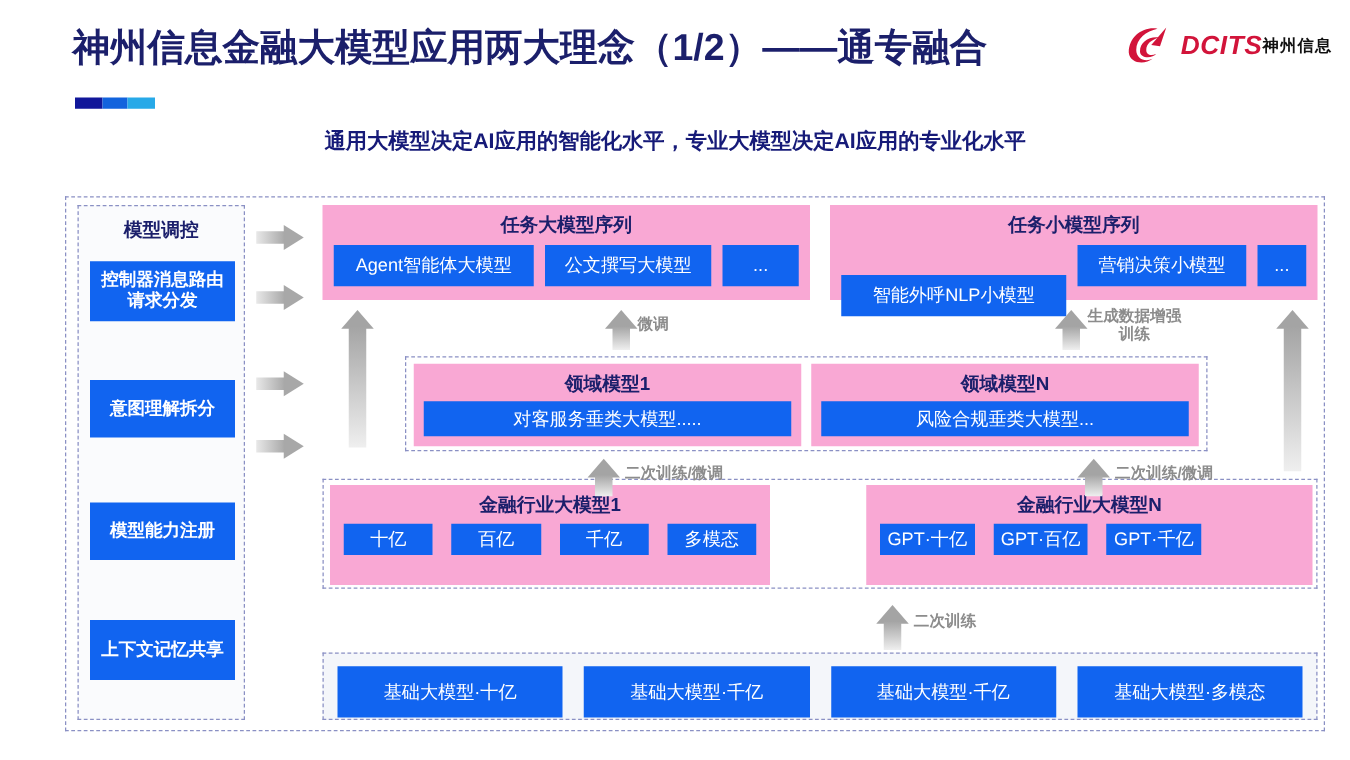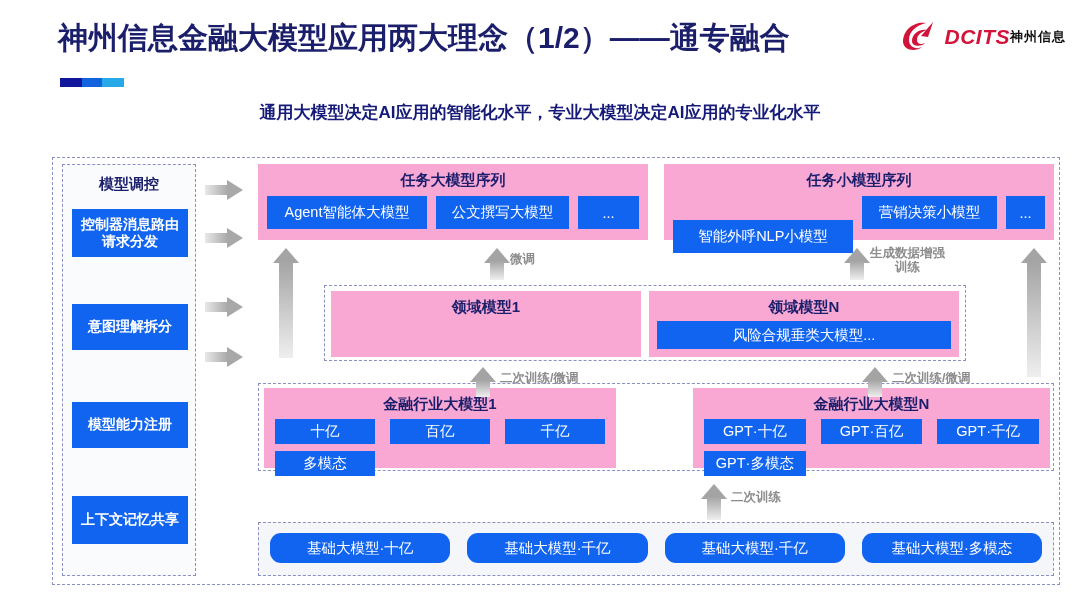--- a/index.html
+++ b/index.html
@@ -113,32 +113,32 @@
   .r2a .chip, .r2b .chip { flex:1; height:28px; }
 
   
   .ind-group {
     position:absolute; left:0px; top:219px; width:796px; height:88px;
     border:1px dashed #8a90c4;
   }
   .r3a { left:5px;   top:4px; width:352px; height:80px; }
   .r3b { left:434px; top:4px; width:357px; height:80px; }
   .grid2 {
-    display:grid; grid-template-columns:1fr 1fr 1fr; gap:7px 15px;
+    display:grid; grid-template-columns:1fr 1fr 1fr 1fr; gap:7px 15px;
     padding:5px 11px 7px 11px;
   }
   .grid2 .chip { height:25px; font-size:14.5px; }
 
   
   .base-group {
     position:absolute; left:0px; top:358px; width:796px; height:54px;
     border:1px dashed #8a90c4; background:#f4f6fa;
   }
   .base-row { display:flex; gap:17px; padding:10px 11px; }
-  .base-row .chip { flex:1; height:30px; font-size:14.5px;border-radius:11px; }
+  .base-row .chip { flex:1; height:41px; font-size:14.5px; }
 
   
   .ua { position:absolute; width:26px; }
   .ua .shaft {
     position:absolute; left:6px; bottom:0; width:14px; top:13px;
     background:linear-gradient(to top,#efefef,#a4a4a4);
   }
   .ua .head {
     position:absolute; left:0; top:0; width:0; height:0;
     border-left:13px solid transparent; border-right:13px solid transparent;
@@ -235,20 +235,23 @@
       <div class="chips">
         <div class="chip c0">智能外呼NLP小模型</div>
         <div class="chip c1">营销决策小模型</div>
         <div class="chip c2">...</div>
       </div>
     </div>
 
     <div class="domain-group">
       <div class="panel r2a">
         <div class="panel-title">领域模型1</div>
+        <div class="chips">
+          <div class="chip">对客服务垂类大模型.....</div>
+        </div>
       </div>
       <div class="panel r2b">
         <div class="panel-title">领域模型N</div>
         <div class="chips">
           <div class="chip">风险合规垂类大模型...</div>
         </div>
       </div>
     </div>
 
     <div class="ind-group">
@@ -260,21 +263,20 @@
           <div class="chip">千亿</div>
           <div class="chip">多模态</div>
         </div>
       </div>
       <div class="panel r3b">
         <div class="panel-title">金融行业大模型N</div>
         <div class="grid2">
           <div class="chip">GPT·十亿</div>
           <div class="chip">GPT·百亿</div>
           <div class="chip">GPT·千亿</div>
-          <div class="chip">GPT·多模态</div>
         </div>
       </div>
     </div>
 
     <div class="base-group">
       <div class="base-row">
         <div class="chip">基础大模型·十亿</div>
         <div class="chip">基础大模型·千亿</div>
         <div class="chip">基础大模型·千亿</div>
         <div class="chip">基础大模型·多模态</div>

